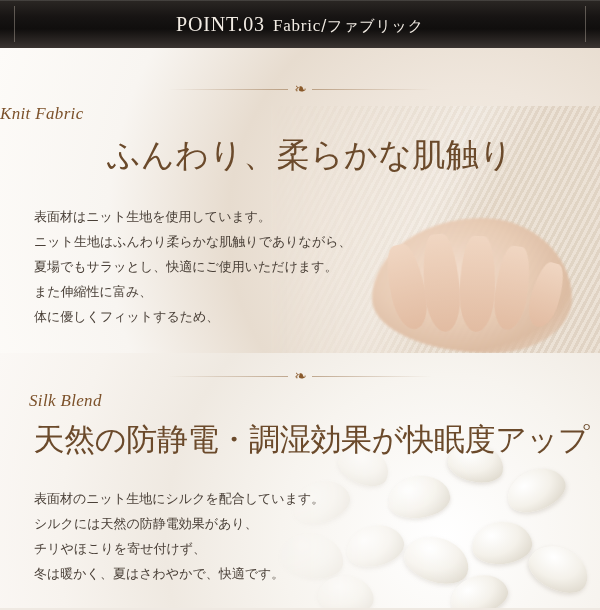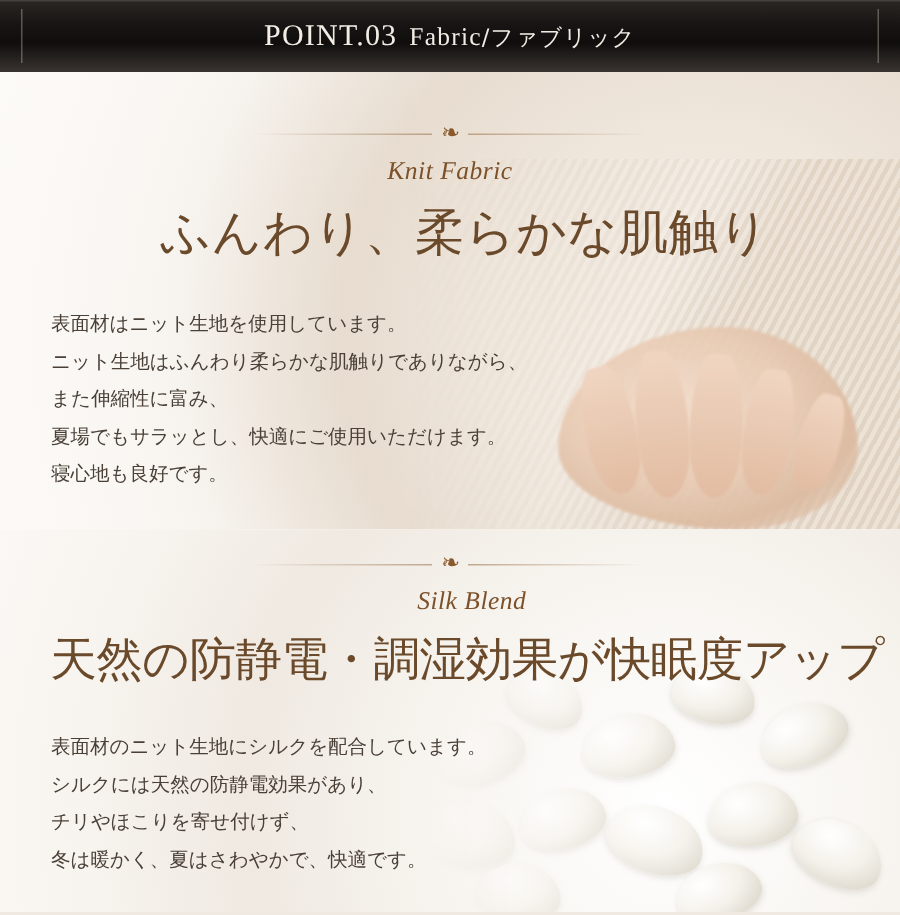--- a/index.html
+++ b/index.html
@@ -163,21 +163,20 @@
     color: #8a5a2b;
     font-size: 15px;
     line-height: 1;
     letter-spacing: -1px;
   }
 
   
   .script {
     position: absolute;
     left: 0; right: 0;
-    text-align: center;
     color: #7c512a;
     font-family: "Liberation Serif", serif;
     font-style: italic;
     font-size: 17px;
     letter-spacing: 0.02em;
   }
   .big-head {
     position: absolute;
     color: #6b4a2b;
     font-family: "DejaVu Serif", serif;
@@ -247,23 +246,23 @@
       <div class="orn-mark">❧</div>
       <div class="orn-line r"></div>
     </div>
 
     <div class="script" style="top:56px;">Knit Fabric</div>
     <div class="big-head h1" style="top:85px;padding-left:20px;">ふんわり、柔らかな肌触り</div>
 
     <div class="copy" style="top:156px;">
       <div>表面材はニット生地を使用しています。</div>
       <div>ニット生地はふんわり柔らかな肌触りでありながら、</div>
+      <div>夏場でもサラッとし、快適にご使用いただけます。</div>
       <div>また伸縮性に富み、</div>
-      <div>夏場でもサラッとし、快適にご使用いただけます。</div>
-      <div>寝心地も良好です。</div>
+      <div>体に優しくフィットするため、</div>
     </div>
   </div>
 
   <div class="section sec2">
     <div class="cocoons">
       <div class="cocoon" style="left:22px;  top:52px;  width:58px; height:40px; transform:rotate(-18deg);"></div>
       <div class="cocoon" style="left:68px;  top:18px;  width:52px; height:36px; transform:rotate(24deg);"></div>
       <div class="cocoon" style="left:118px; top:46px;  width:62px; height:42px; transform:rotate(-8deg);"></div>
       <div class="cocoon" style="left:178px; top:14px;  width:56px; height:38px; transform:rotate(12deg);"></div>
       <div class="cocoon" style="left:236px; top:40px;  width:60px; height:40px; transform:rotate(-22deg);"></div>

